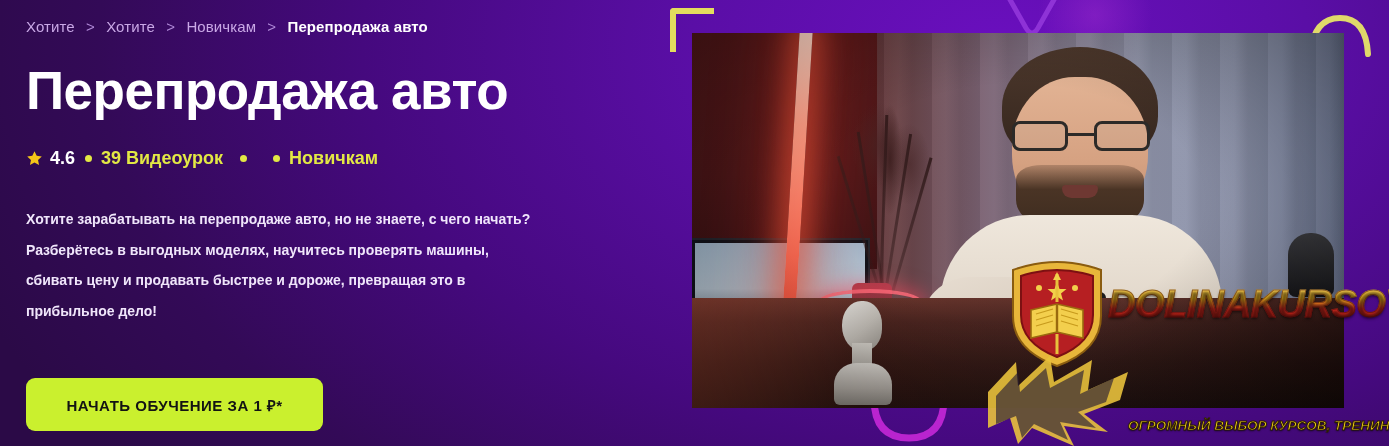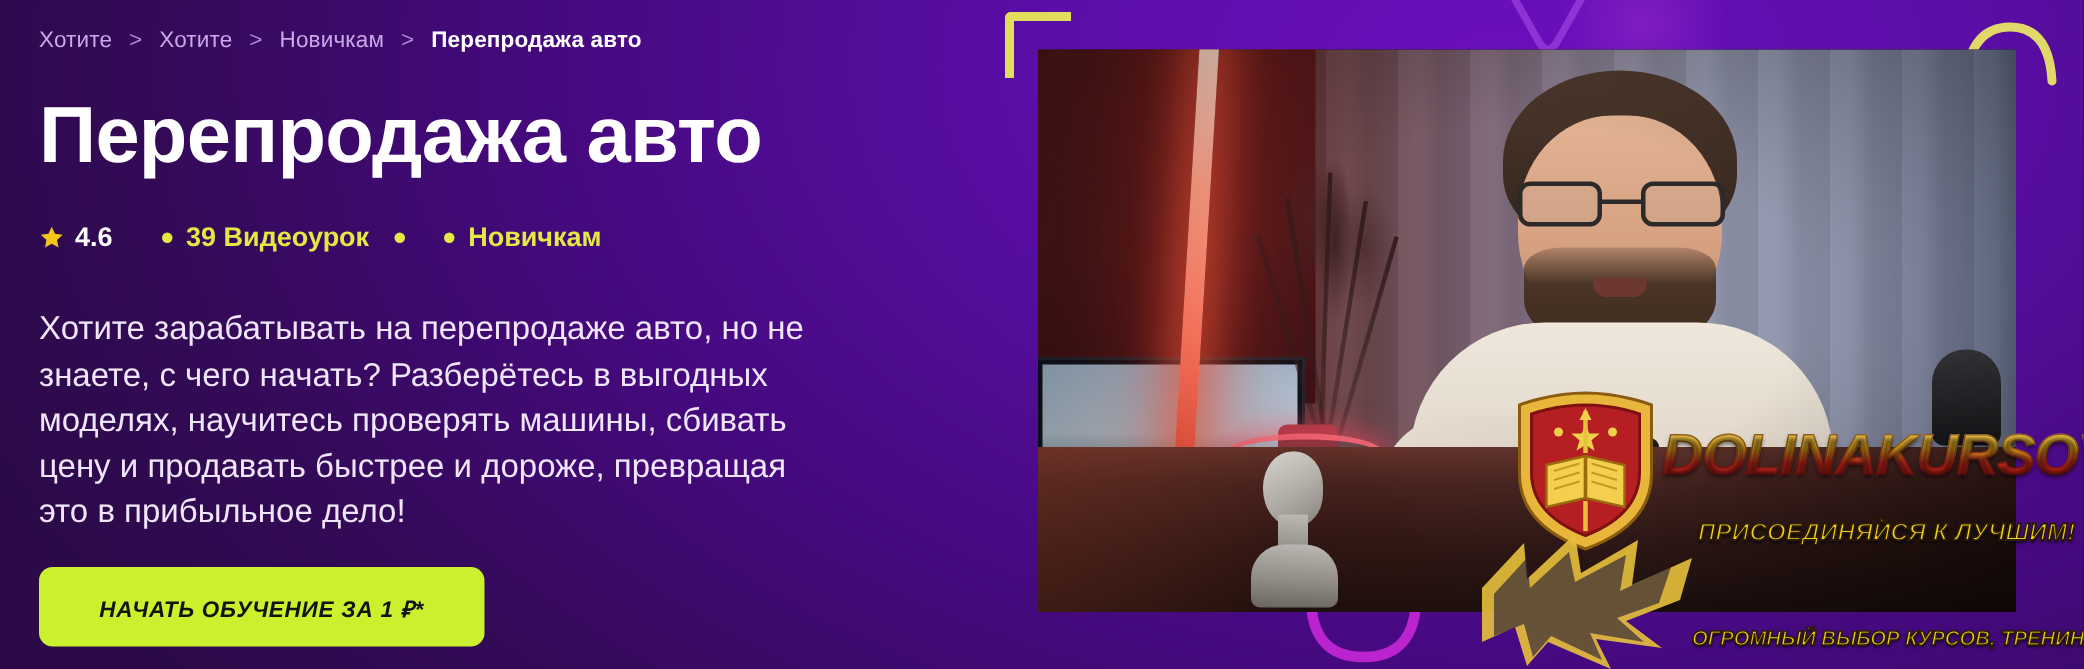--- a/index.html
+++ b/index.html
@@ -44,46 +44,45 @@
     position:absolute; left:0; top:62px;
     font-size:53px; line-height:58px; font-weight:700;
     color:#ffffff; letter-spacing:-.5px; white-space:nowrap;
   }
 
   .meta-row {
     position:absolute; left:0; top:145px;
     display:flex; align-items:center; height:26px;
     white-space:nowrap;
   }
-  .meta-rating { display:flex; align-items:center; gap:7px; margin-right:33px; }
+  .meta-rating { display:flex; align-items:center; gap:7px; margin-right:10px; }
   .star-ico { width:17px; height:17px; display:block; }
   .meta-rating-value { font-size:18px; font-weight:700; color:#ffffff; }
   .meta-item { display:flex; align-items:center; margin-right:17px; }
   .meta-item:last-child { margin-right:0; }
   .meta-dot {
     width:7px; height:7px; border-radius:50%;
     background:#e3e844; margin-right:9px; display:block;
   }
   .meta-label { font-size:18px; font-weight:700; color:#e3e844; }
 
   .description {
     position:absolute; left:0; top:204px; width:522px;
-    font-size:22px; line-height:30.5px;
-    color:#f0e6fb; font-weight:400;
+    font-size:14px; line-height:30.5px;
+    color:#f0e6fb; font-weight:700;
   }
 
   .cta-button {
     position:absolute; left:0; top:378px;
     width:297px; height:53px; border:none; border-radius:9px;
     background:#caf02e; cursor:pointer;
     display:flex; align-items:center; justify-content:center;
     font-family:"Liberation Sans",sans-serif;
     font-size:15px; font-weight:700; letter-spacing:.5px;
     color:#131313;
-    font-style:italic;
   }
 
   
   .video-wrap {
     position:absolute; left:692px; top:33px;
     width:652px; height:375px; overflow:hidden;
     background:#1a0f12;
   }
   .video-scene { position:absolute; inset:0; }
   
@@ -428,21 +427,20 @@
       <circle cx="72" cy="30" r="3" fill="#f2d14a"></circle>
       <path d="M28 52 L54 46 L80 52 L80 80 L54 74 L28 80 Z" fill="#f3cf4d" stroke="#9a6a0e" stroke-width="1.6"></path>
       <path d="M54 46 L54 74" stroke="#9a6a0e" stroke-width="2.4"></path>
       <path d="M33 56 L50 51 M33 62 L50 57 M33 68 L50 63" stroke="#c79a1c" stroke-width="1.3"></path>
       <path d="M75 56 L58 51 M75 62 L58 57 M75 68 L58 63" stroke="#c79a1c" stroke-width="1.3"></path>
       <path d="M54 16 L54 44 M54 76 L54 96" stroke="#e8c13c" stroke-width="3"></path>
       <path d="M54 14 L50 22 L58 22 Z" fill="#f2d14a"></path>
     </g>
   </svg>
   <div class="wm-dolina-text">DOLINAKURSOV</div>
-  <div class="wm-join">ПРИСОЕДИНЯЙСЯ К ЛУЧШИМ!</div>
 
   <svg class="wm-boom-burst" viewBox="0 0 420 94">
     <path d="M0 40 L28 10 L30 34 L62 4 L66 30 L104 8 L100 38 L140 20 L132 48 L96 62 L120 80 L76 74 L86 94 L44 76 L30 92 L22 66 L0 76 Z" fill="#e8c13c" opacity="0.9"></path>
     <path d="M8 44 L30 20 L32 40 L58 16 L62 36 L96 18 L92 42 L126 26 L118 50 L90 60 L108 76 L72 70 L80 88 L46 72 L34 86 L28 64 L8 72 Z" fill="#2a1f34" opacity="0.65"></path>
   </svg>
   <div class="wm-boom-sub">ОГРОМНЫЙ ВЫБОР КУРСОВ, ТРЕНИНГОВ, КНИГ</div>
 
 </div>
 
 </body></html>

